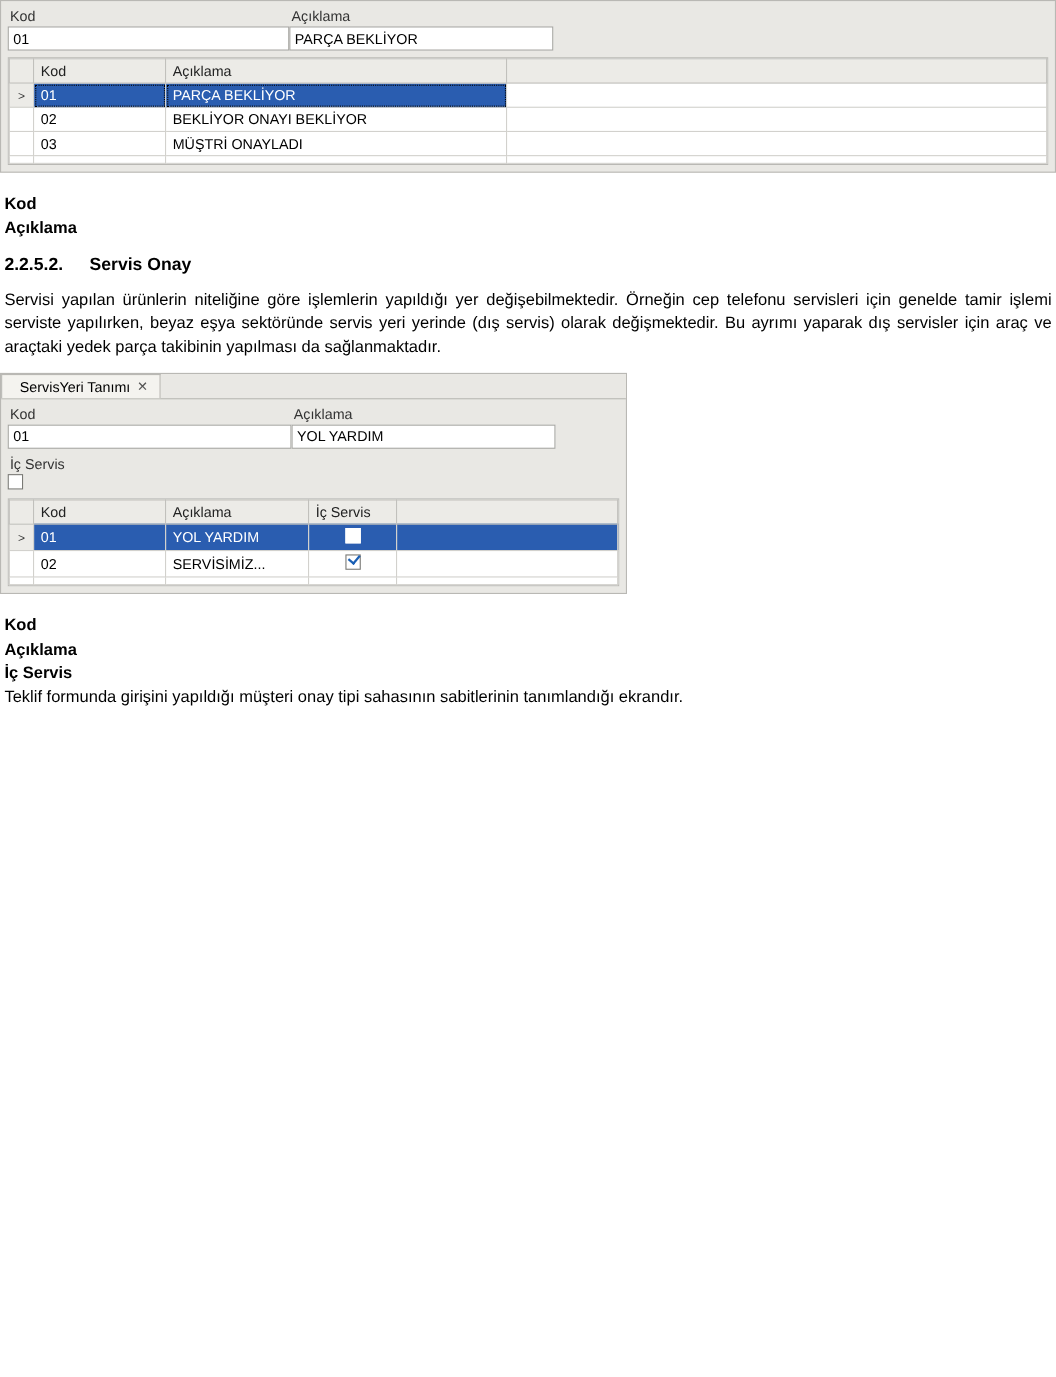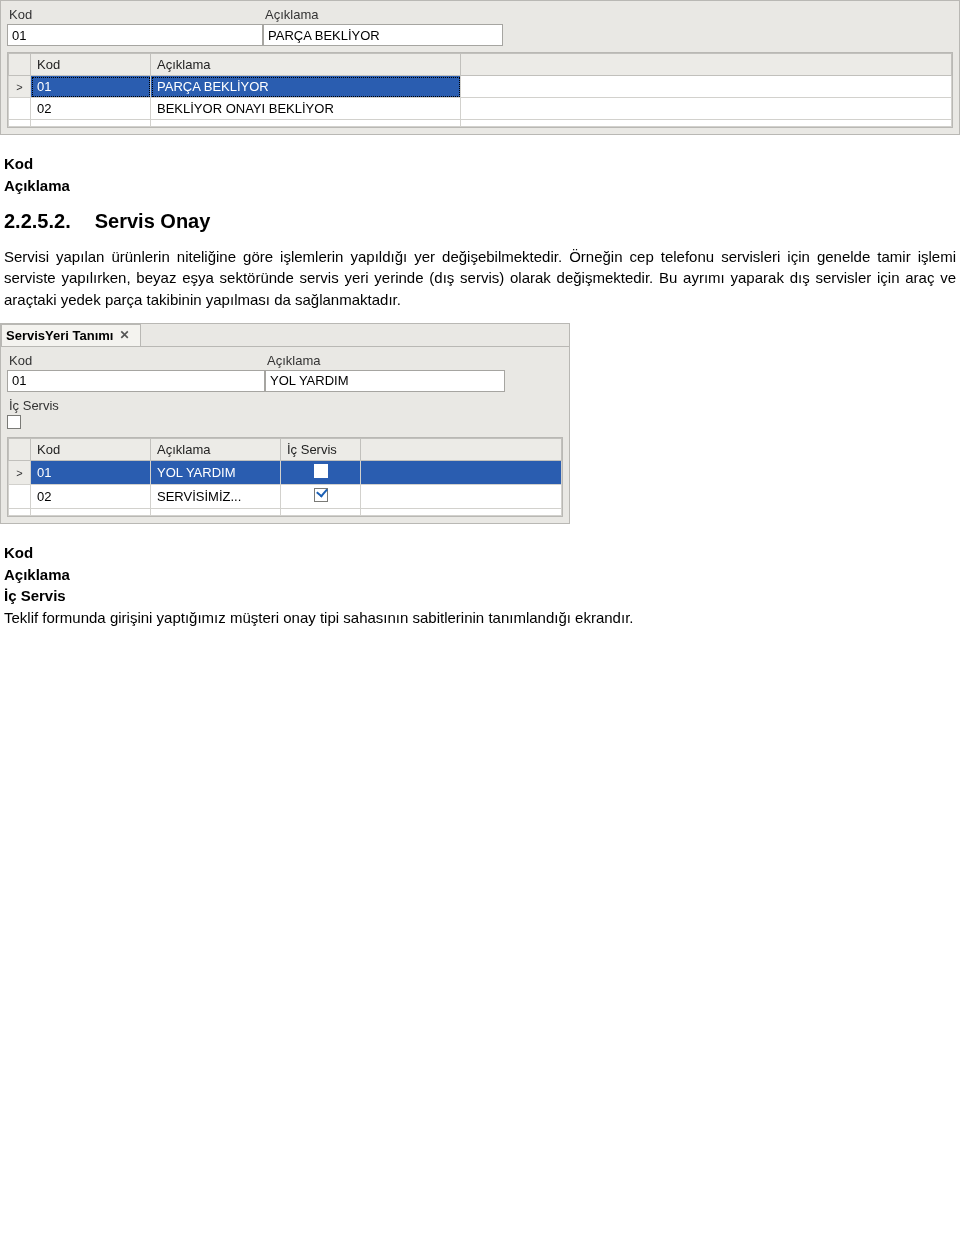--- a/index.html
+++ b/index.html
@@ -65,31 +65,31 @@
   .row-selected td.indicator { background: #ecebe7; }
   .indicator-arrow {
     font-size: 11px;
     color: #333;
   }
 
   
   .doc { padding: 18px 4px 0 4px; line-height: 1.45; }
   .doc p { margin: 0 0 12px 0; text-align: justify; }
   .doc .term { font-weight: bold; margin-bottom: 0; }
-  .doc .heading-row { display: flex; gap: 24px; font-weight: bold; font-size: 20px; margin: 10px 0 10px 0; }
+  .doc .heading-row { display: flex; gap: 24px; font-weight: bold; font-size: 16px; margin: 10px 0 10px 0; }
 
   
   .tab-strip { display: flex; border-bottom: 1px solid #b9b8b4; background: #e9e8e4; }
   .tab {
     background: #f4f3ef;
     border: 1px solid #b9b8b4;
     border-bottom: none;
-    padding: 3px 10px 3px 4px;
-    font-size: 13px;
-    display: flex; align-items: center; gap: 6px; font-weight: bold;
+    padding: 3px 10px 3px 16px;
+    font-size: 13px;
+    display: flex; align-items: center; gap: 6px;
   }
   .tab .close { font-size: 12px; color: #555; cursor: pointer; }
   .checkbox {
     width: 14px; height: 14px;
     border: 1px solid #7a7a76;
     background: #fff;
     display: inline-block;
     position: relative;
   }
   .checkbox.checked::after {
@@ -135,20 +135,26 @@
         <tr class="row-selected dotted">
           <td class="indicator"><span class="indicator-arrow">&gt;</span></td>
           <td class="kod">01</td>
           <td class="aciklama">PARÇA BEKLİYOR</td>
           <td></td>
         </tr>
         <tr>
           <td class="indicator"></td>
           <td>02</td>
           <td>BEKLİYOR ONAYI BEKLİYOR</td>
+          <td></td>
+        </tr>
+        <tr>
+          <td class="indicator"></td>
+          <td>03</td>
+          <td>MÜŞTRİ ONAYLADI</td>
           <td></td>
         </tr>
         <tr>
             <td class="indicator"></td>
             <td></td>
             <td></td>
             <td></td>
           </tr>
       </tbody>
     </table>
@@ -228,14 +234,14 @@
   </div>
 </div>
 
 <div class="doc">
   <p class="term">Kod</p>
 
   <p class="term">Açıklama</p>
 
   <p class="term">İç Servis</p>
 
-  <p>Teklif formunda girişini yaptığımız müşteri onay tipi sahasının sabitlerinin tanımlandığı ekrandır.</p>
+  <p>Teklif formunda girişini yapıldığı müşteri onay tipi sahasının sabitlerinin tanımlandığı ekrandır.</p>
 </div>
 
 </body></html>

